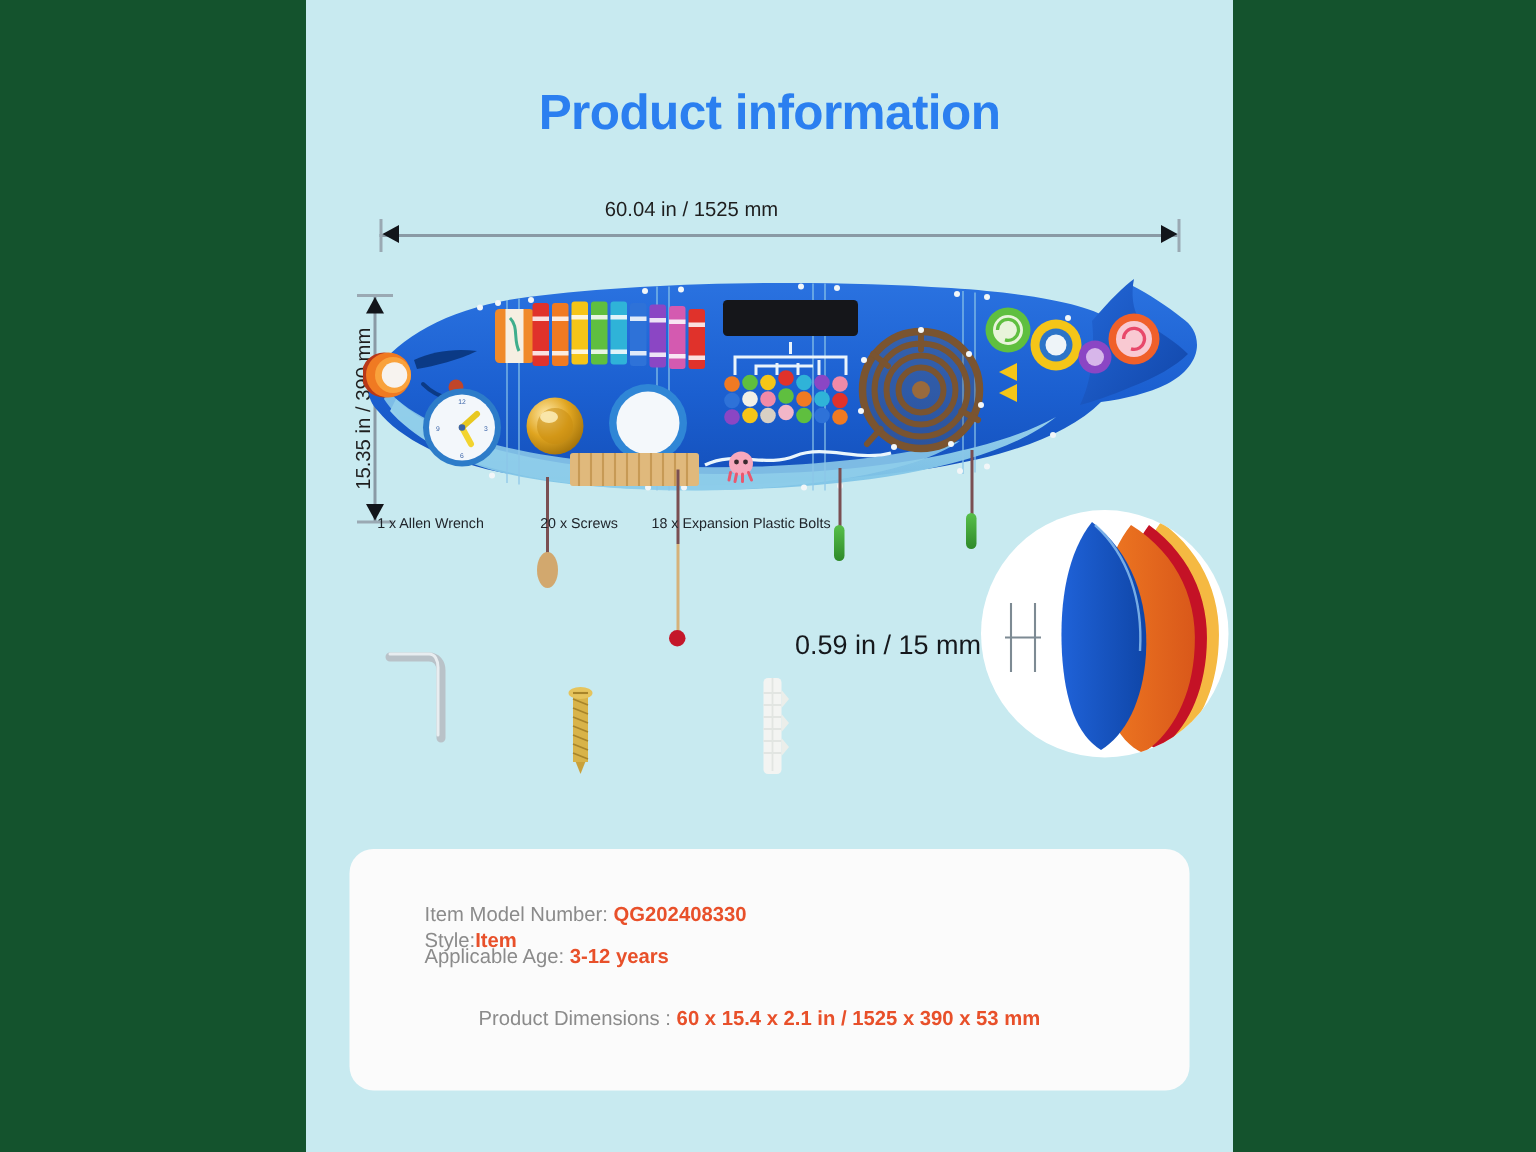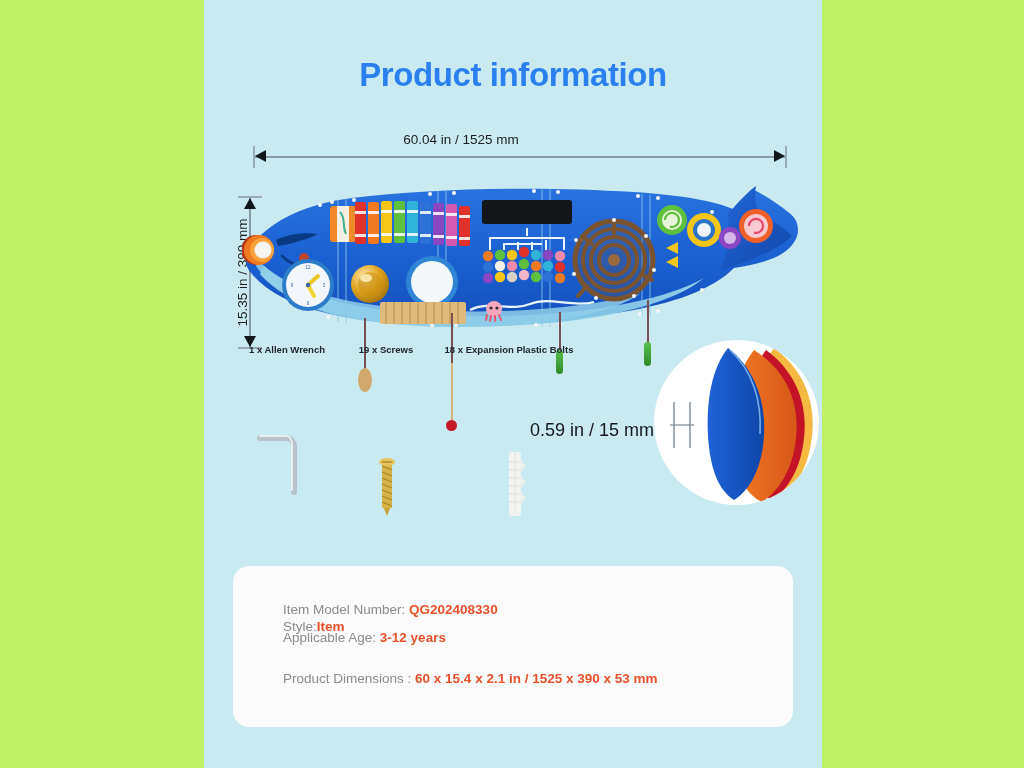--- a/index.html
+++ b/index.html
@@ -5,21 +5,21 @@
   html, body {
     margin: 0; padding: 0;
     width: 1024px; height: 768px;
     background: #ffffff;
     font-family: "Liberation Sans", sans-serif;
     overflow: hidden;
   }
   #root {
     position: relative;
     width: 1024px; height: 768px;
-    background: #bef264;
+    background: #14532d;
   }
   
   #canvas {
     position: absolute;
     left: 204px; top: 0px;
     width: 618px; height: 768px;
     background: #c8eaf0;
     overflow: hidden;
   }
   
@@ -130,21 +130,20 @@
     left: 466px; top: 400px;
     z-index: 7;
   }
   .acc-label {
     position: absolute;
     font-size: 9.5px;
     color: #20252b;
     white-space: nowrap;
     top: 344px;
     transform: translateX(-50%);
-    font-weight: bold;
   }
 
   
   #spec-card {
     position: absolute;
     left: 29px; top: 566px;
     width: 560px; height: 161px;
     background: #fbfbfb;
     border-radius: 16px;
   }
@@ -511,42 +510,42 @@
           <path d="M6,22 L16,26"></path>
           <path d="M6,28 L16,32"></path>
         <path d="M6,34 L16,38"></path>
           <path d="M6,40 L16,44"></path>
           <path d="M6,46 L16,50"></path>
         <path d="M6,52 L16,56"></path>
       </g>
       <ellipse cx="11" cy="12" rx="8" ry="4" fill="#e6c45c"></ellipse>
       <path d="M6,12 L16,12" stroke="#a8852a" stroke-width="1.4"></path>
     </svg>
-    <div class="acc-label" style="left:182px;">19 x Screws</div>
+    <div class="acc-label" style="left:182px;">20 x Screws</div>
 
     <svg style="position:absolute;left:298px;top:448px;" width="26" height="74">
       <rect x="7" y="4" width="12" height="64" rx="3" fill="#f3f4f2"></rect>
       <path d="M7,14 L19,14 M7,22 L19,22 M7,30 L19,30 M7,38 L19,38 M7,46 L19,46 M7,54 L19,54" stroke="#e2e5e2" stroke-width="1.4"></path>
       <path d="M19,12 L24,18 L19,24 Z M19,28 L24,34 L19,40 Z M19,44 L24,50 L19,56 Z" fill="#ebeeea"></path>
       <path d="M13,4 L13,66" stroke="#e2e5e2" stroke-width="1.2"></path>
     </svg>
-    <div class="acc-label" style="left:305px;">18 x Expansion Plastic Bolts</div>
+    <div class="acc-label" style="left:290px;">18 x Expansion Plastic Bolts</div>
 
     <div id="spec-card">
       <div class="spec-row" style="top:36px;">
         <span class="spec-label">Item Model Number:</span>
         <span class="spec-value">QG202408330</span>
       </div>
       <div class="spec-row" style="top:53px;">
         <span class="spec-label">Style:</span><span class="spec-value">Item</span>
       </div>
       <div class="spec-row" style="top:64px;">
         <span class="spec-label">Applicable Age:</span>
         <span class="spec-value">3-12 years</span>
       </div>
-      <div class="spec-row" style="top:105px;">
+      <div class="spec-row" style="top:105px;margin-left:36px;">
         <span class="spec-label">Product Dimensions :</span>
         <span class="spec-value">60 x 15.4 x 2.1 in / 1525 x 390 x 53 mm</span>
       </div>
     </div>
 
   </div>
 </div>
 
 </body></html>

